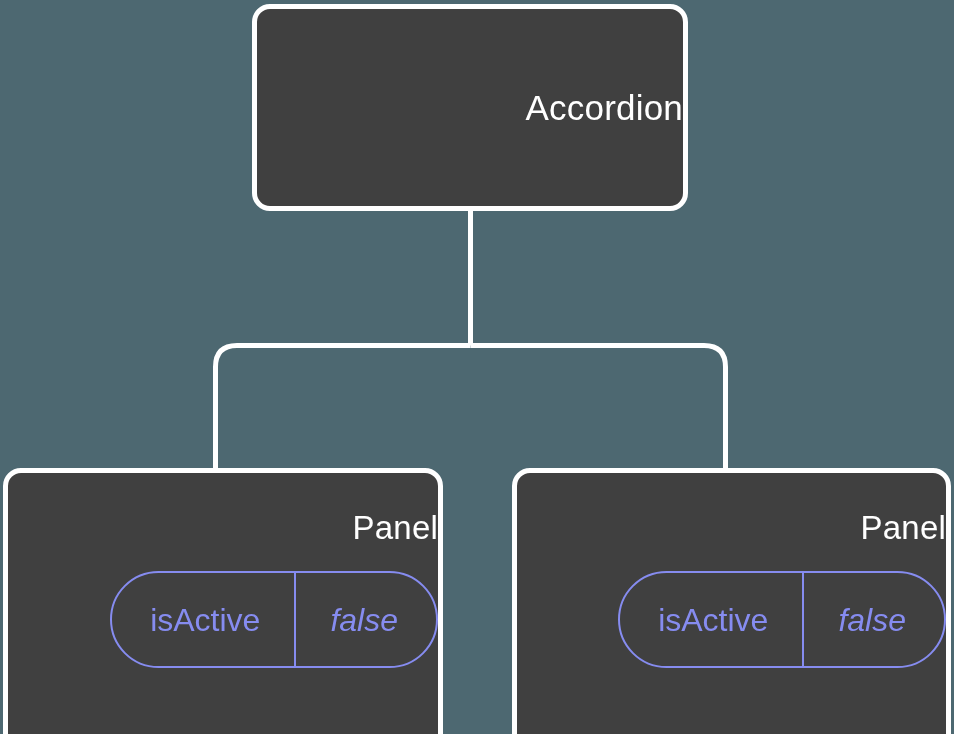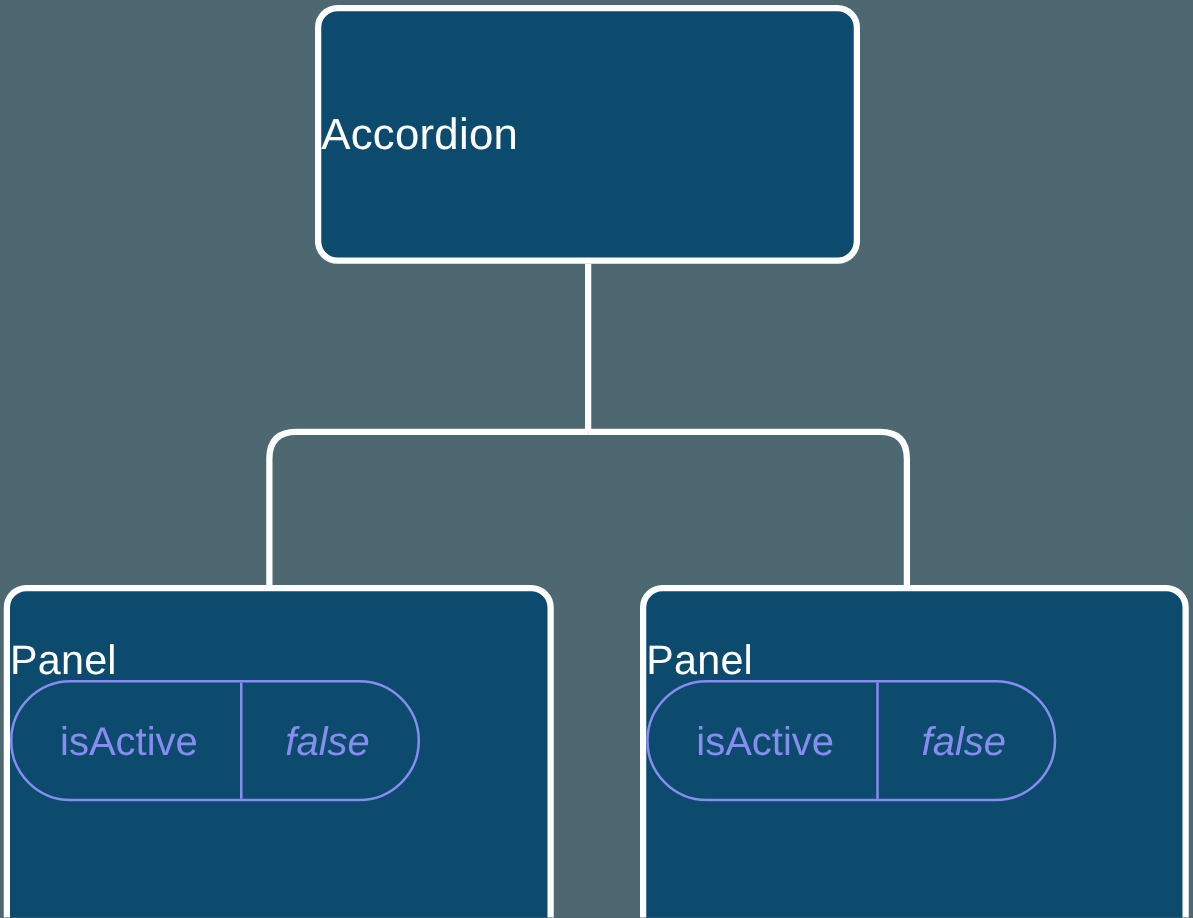--- a/index.html
+++ b/index.html
@@ -30,26 +30,26 @@
     top: 0;
     width: 954px;
     height: 734px;
     pointer-events: none;
   }
 
   
   .node {
     position: absolute;
     box-sizing: border-box;
-    background: #0c4a6e;
+    background: #404040;
     border: 5px solid #ffffff;
     border-radius: 18px;
     display: flex;
     flex-direction: column;
-    align-items: flex-start;
+    align-items: flex-end;
   }
 
   .node-root {
     left: 252px;
     top: 4px;
     width: 436px;
     height: 207px;
     justify-content: center;
   }
 
@@ -81,20 +81,21 @@
   }
 
   .node-child .node-title {
     font-size: 33px;
   }
 
   
   .badge {
     display: flex;
     align-items: stretch;
+    margin-top: 27px;
     height: 97px;
     border: 2px solid #868cf0;
     border-radius: 49px;
     box-sizing: border-box;
     background: transparent;
   }
 
   .badge-key,
   .badge-val {
     display: flex;

